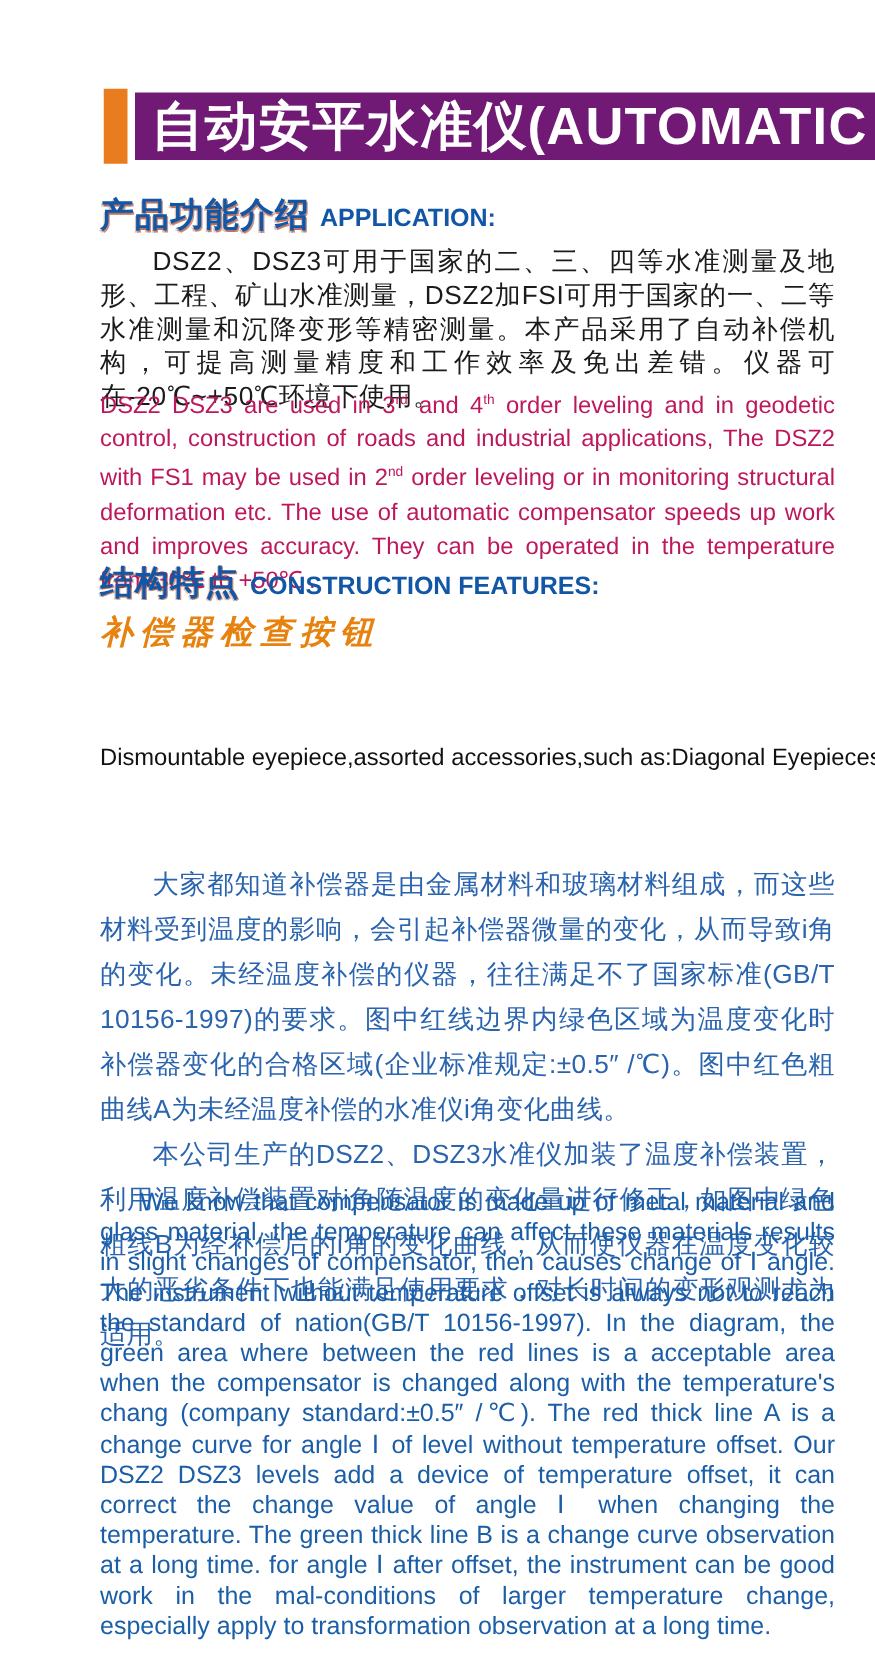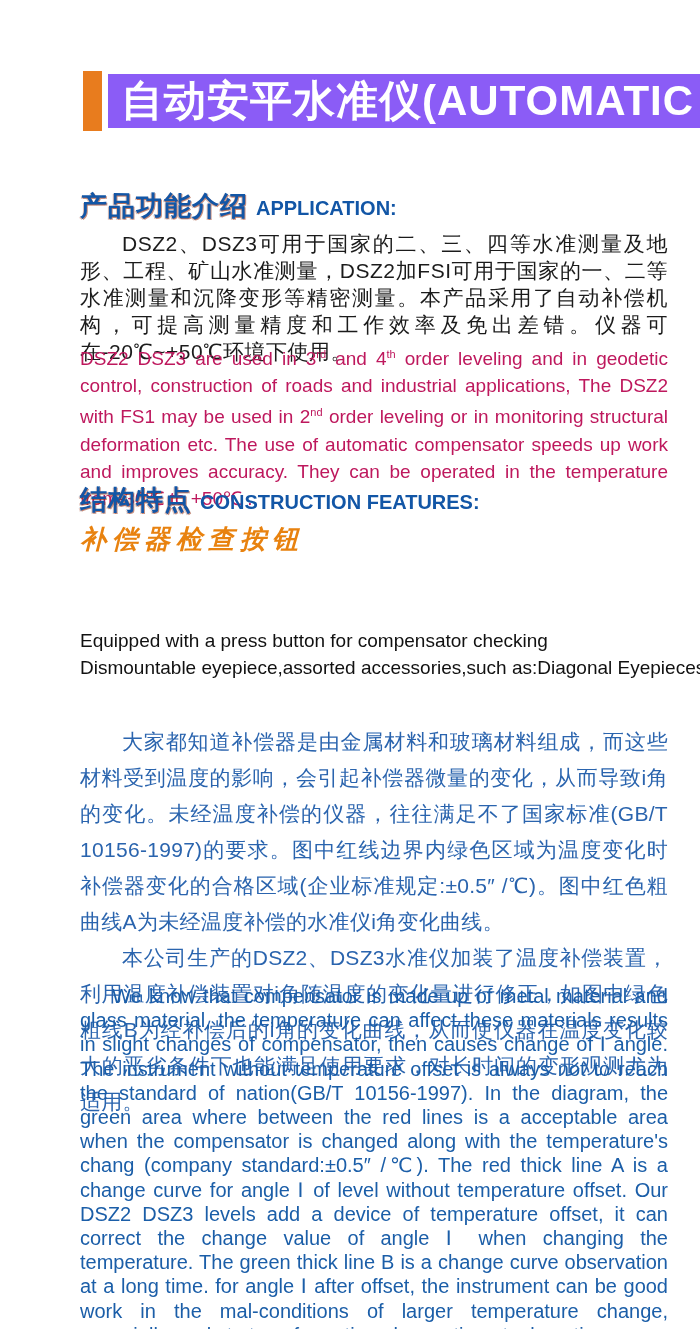--- a/index.html
+++ b/index.html
@@ -23,33 +23,33 @@
   .accent-bar {
     width: 19px;
     height: 60px;
     background: #e87c1e;
     flex: 0 0 auto;
   }
   .banner {
     margin-left: 6px;
     flex: 1 1 auto;
     height: 54px;
-    background: #8b5cf6;
+    background: #701a75;
     color: #ffffff;
     font-weight: bold;
     font-size: 42px;
     line-height: 54px;
     padding-left: 13px;
     letter-spacing: 1px;
     white-space: nowrap;
     overflow: hidden;
   }
 
   
-  .block { position: absolute; left: 80px; width: 588px; margin-top: 34px; }
+  .block { position: absolute; left: 80px; width: 588px; }
 
   .sec-heading { white-space: nowrap; }
   .sec-heading .zh {
     font-size: 27px;
     font-weight: bold;
     color: #1256a6;
     letter-spacing: 1px;
     text-shadow: 1px 1px 0 rgba(155, 52, 24, 0.55), -1px 1px 0 rgba(155, 52, 24, 0.30);
   }
   .sec-heading .en {
@@ -132,21 +132,20 @@
 
 <div class="block sec-heading" style="top:448px;">
   <span class="zh">结构特点</span><span class="en">CONSTRUCTION FEATURES:</span>
 </div>
 
 <div class="block script-lines" style="top:489px;">
   <div>补偿器检查按钮</div>
 </div>
 
 <div class="block feature-en-lines" style="top:593px;">
-  <div>Equipped with a press button for compensator checking</div>
   <div>Dismountable eyepiece,assorted accessories,such as:Diagonal Eyepieces</div>
 </div>
 
 <div class="block zh-blue" style="top:690px;">
   <p>大家都知道补偿器是由金属材料和玻璃材料组成，而这些材料受到温度的影响，会引起补偿器微量的变化，从而导致i角的变化。未经温度补偿的仪器，往往满足不了国家标准(GB/T 10156-1997)的要求。图中红线边界内绿色区域为温度变化时补偿器变化的合格区域(企业标准规定:±0.5″ /℃)。图中红色粗曲线A为未经温度补偿的水准仪i角变化曲线。</p>
   <p>本公司生产的DSZ2、DSZ3水准仪加装了温度补偿装置，利用温度补偿装置对i角随温度的变化量进行修正，如图中绿色粗线B为经补偿后的i角的变化曲线，从而使仪器在温度变化较大的恶劣条件下也能满足使用要求，对长时间的变形观测尤为适用。</p>
 </div>
 
 <div class="block en-blue" style="top:950px;">
   <span>We know that compensator is made up of metal material and glass material, the temperature can affect these materials results in slight changes of compensator, then causes change of Ⅰ angle. The instrument without temperature offset is always not to reach the standard of nation(GB/T 10156-1997). In the diagram, the green area where between the red lines is a acceptable area when the compensator is changed along with the temperature's chang (company standard:±0.5″ /℃). The red thick line A is a change curve for angle Ⅰ of level without temperature offset. Our DSZ2 DSZ3 levels add a device of temperature offset, it can correct the change value of angle Ⅰ when changing the temperature. The green thick line B is a change curve observation at a long time. for angle Ⅰ after offset, the instrument can be good work in the mal-conditions of larger temperature change, especially apply to transformation observation at a long time.</span>

